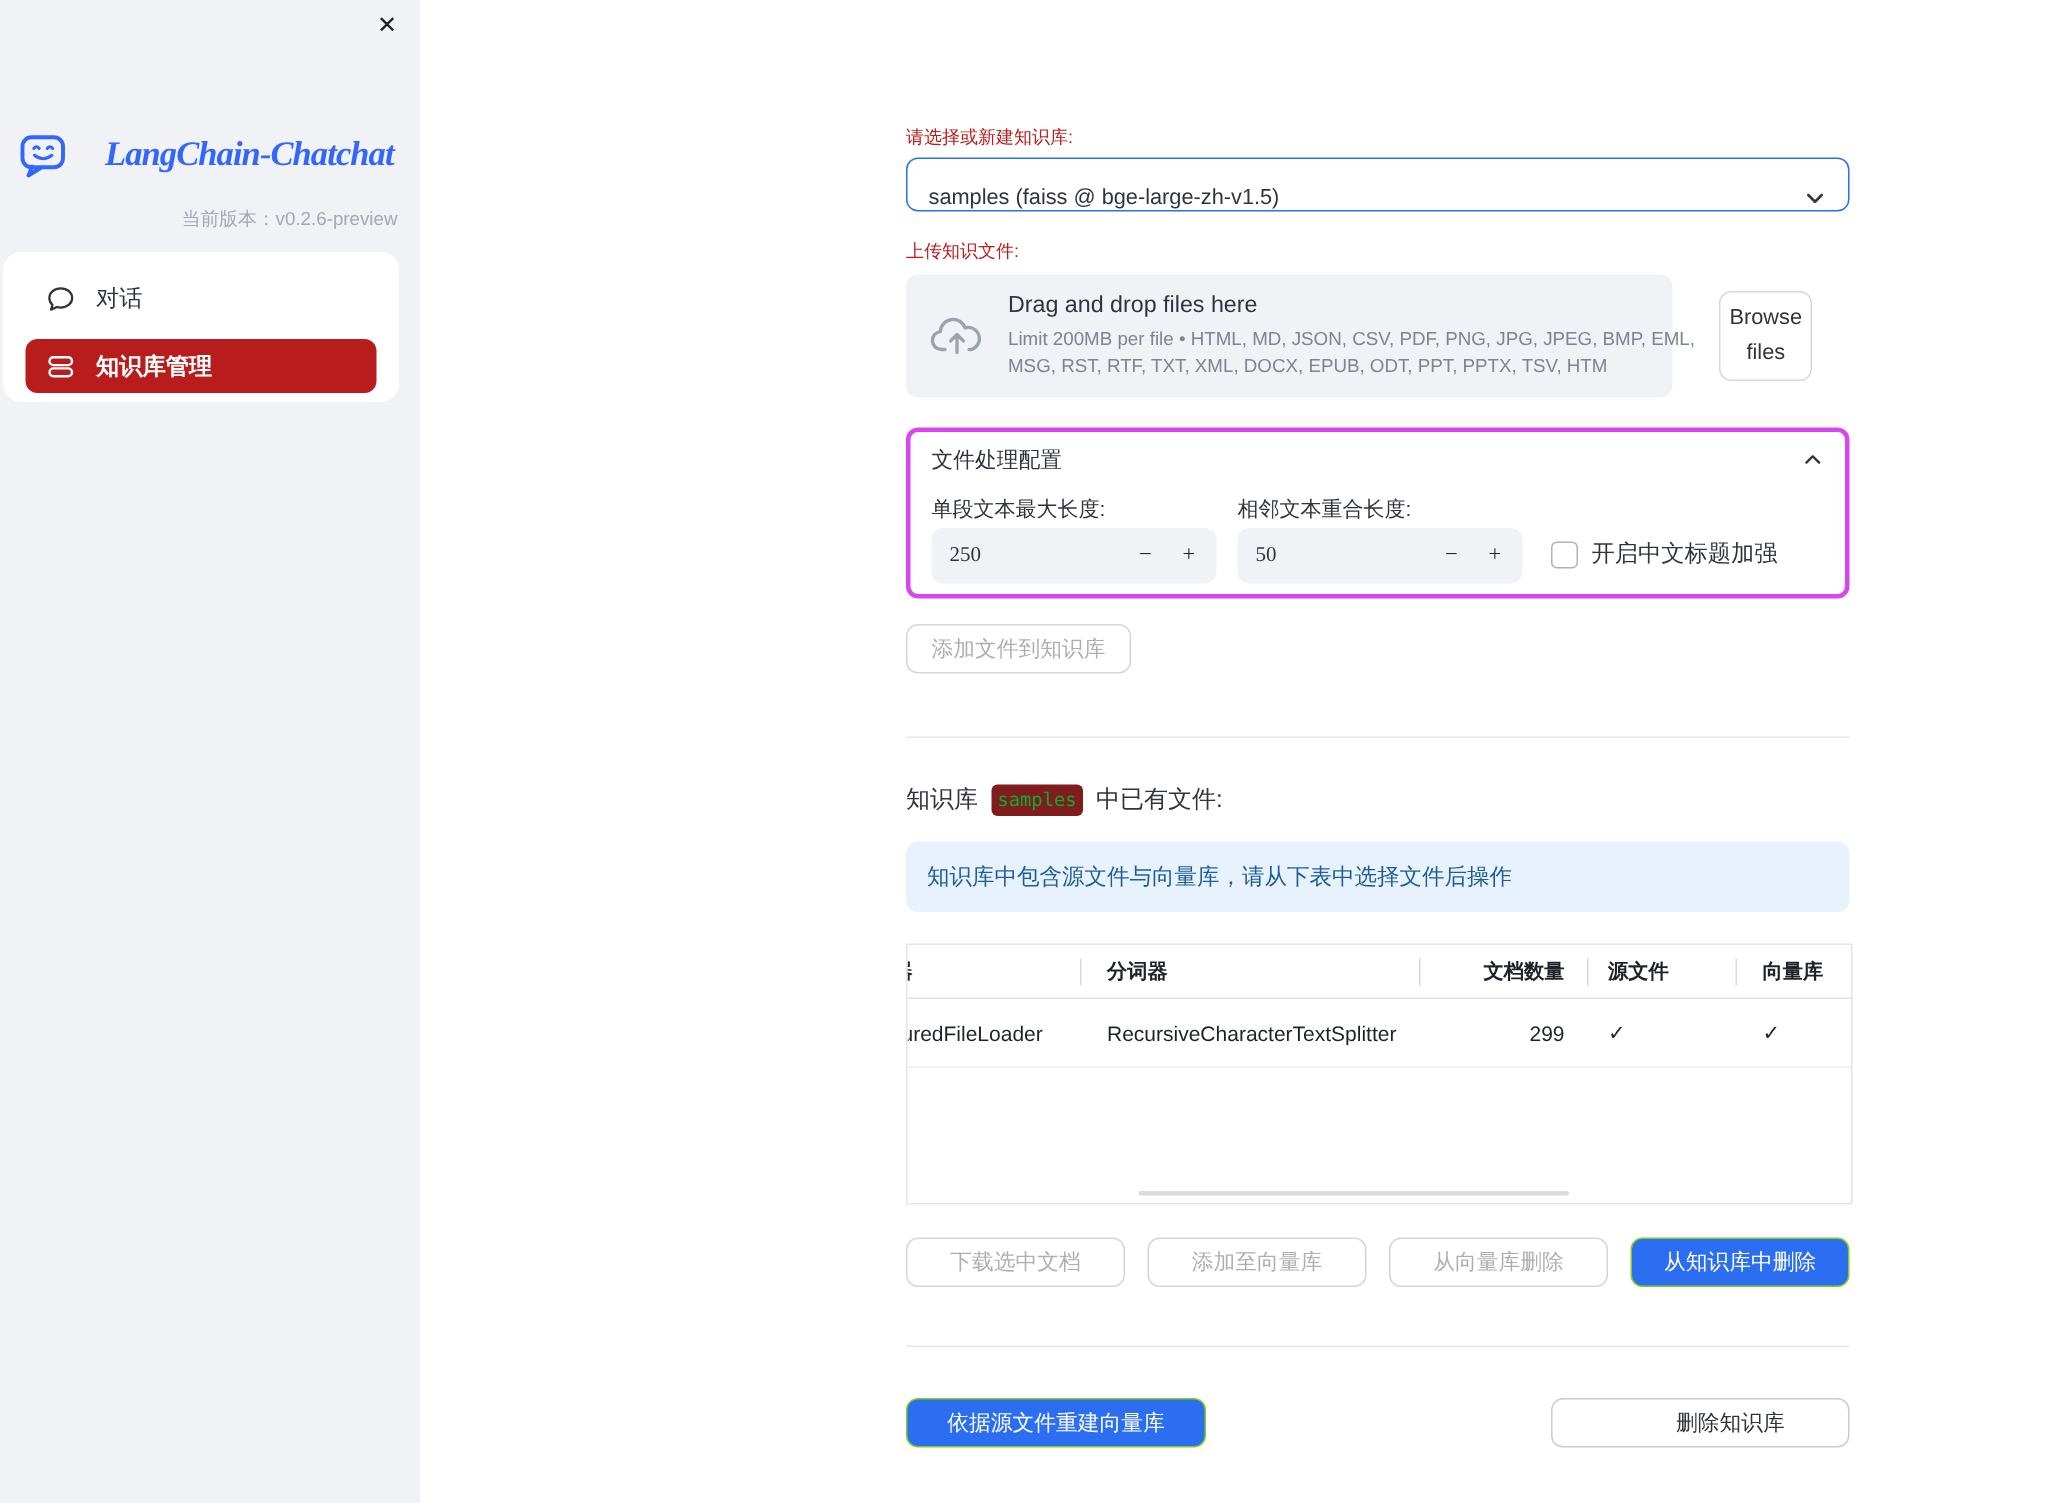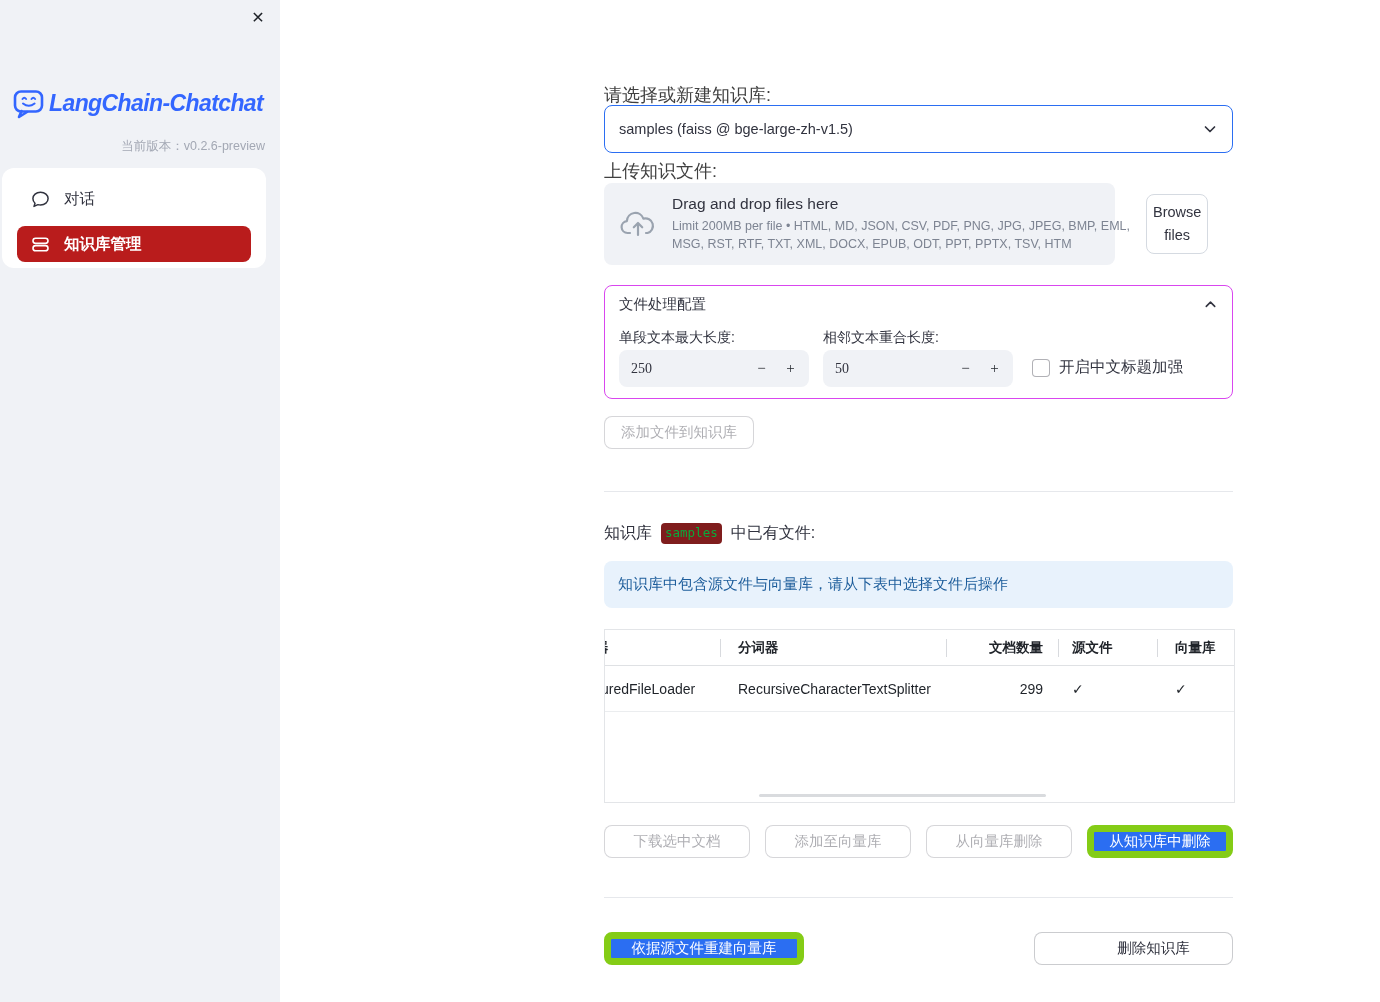--- a/index.html
+++ b/index.html
@@ -6,57 +6,57 @@
   body{
     width:1380px;height:1002px;position:relative;overflow:hidden;
     background:#ffffff;color:#31333f;
     font-family:"Liberation Sans","DejaVu Sans",sans-serif;
     -webkit-font-smoothing:antialiased;
   }
   
   .sidebar{position:absolute;left:0;top:0;width:280px;height:1002px;background:#f0f2f6;}
   .close-btn{position:absolute;left:247px;top:6px;width:22px;height:22px;display:flex;
     align-items:center;justify-content:center;font-size:16px;color:#1f2329;cursor:pointer;}
-  .logo-row{position:absolute;left:12px;top:86px;display:flex;align-items:center;gap:3px;}
+  .logo-row{position:absolute;left:12px;top:86px;display:flex;align-items:center;gap:24px;font-family:Liberation Serif, serif;}
   .logo-text{font-size:23px;font-weight:700;font-style:italic;color:#3366ff;letter-spacing:-0.6px;white-space:nowrap;}
   .version{position:absolute;top:138px;right:15px;font-size:12.5px;color:#a3a8b4;}
   .menu-card{position:absolute;left:2px;top:168px;width:264px;height:100px;background:#ffffff;
     border-radius:12px;box-sizing:border-box;padding:13px 15px;}
   .menu-item{height:36px;display:flex;align-items:center;gap:14px;padding:0 14px;border-radius:8px;
     font-size:15.5px;color:#31333f;cursor:pointer;}
   .menu-item.active{background:#b91c1c;color:#ffffff;font-weight:700;margin-top:9px;}
   
   .main{position:absolute;left:604px;top:0;width:629px;height:1002px;}
   .blk{position:absolute;left:0;box-sizing:border-box;}
-  .field-label{font-size:18px;color:#404040;text-align:right;}
-  .selectbox{top:105px;width:629px;height:48px;border:1px solid #2b6ef2;border-radius:8px;background:#fff;
-    display:flex;align-items:center;padding:0 14px;font-size:14.5px;cursor:pointer;}
+  .field-label{font-size:12px;color:#b91c1c;text-align:right;}
+  .selectbox{top:105px;width:629px;height:36px;border:1px solid #2b6ef2;border-radius:8px;background:#fff;
+    display:flex;align-items:flex-end;padding:0 14px;font-size:14.5px;cursor:pointer;}
   .selectbox .sel-value{flex:1;}
   .dropzone{top:183px;width:511px;height:82px;background:#f0f2f6;border-radius:8px;
     display:flex;align-items:center;padding:0 16px;}
   .drop-texts{margin-left:16px;}
   .drop-title{font-size:15.5px;color:#31333f;margin-bottom:5px;}
   .drop-hint{font-size:12.5px;color:#7d8492;line-height:1.4;width:474px;}
   .browse-btn{margin-left:auto;width:71px;background:#ffffff;border:1px solid #d5dae1;border-radius:8px;
     font-size:14.5px;color:#31333f;text-align:center;line-height:1.6;padding:6px 6px;box-sizing:border-box;cursor:pointer;}
-  .expander{top:285px;width:629px;height:114px;border:1px solid #d946ef;border-radius:8px;background:#fff;}
+  .expander{top:285px;width:629px;height:114px;border:3px solid #d946ef;border-radius:8px;background:#fff;}
   .exp-header{height:36px;display:flex;align-items:center;justify-content:space-between;
     padding:0 14px;font-size:14.5px;cursor:pointer;}
   .exp-label{position:absolute;top:43px;font-size:14px;}
   .num-input{position:absolute;top:64px;width:190px;height:37px;background:#f0f2f6;border-radius:8px;
     display:flex;align-items:center;padding:0 4px 0 12px;box-sizing:border-box;font-size:14px;font-family:Liberation Serif, serif;}
   .num-value{flex:1;}
   .step-btn{width:29px;text-align:center;font-size:15px;color:#1f2329;cursor:pointer;}
   .cb-row{position:absolute;left:427px;top:71px;display:flex;align-items:center;gap:9px;}
   .cb-box{width:16px;height:16px;border:1.5px solid rgba(49,51,63,0.38);border-radius:4px;background:#fff;cursor:pointer;}
   .cb-label{font-size:15.5px;color:#31333f;}
   .btn{border-radius:8px;font-size:14.5px;display:flex;align-items:center;justify-content:center;
     box-sizing:border-box;background:#fff;cursor:pointer;white-space:nowrap;}
   .btn.disabled{border:1px solid rgba(49,51,63,0.2);color:rgba(49,51,63,0.4);cursor:default;}
-  .btn.primary{background:#2b6ef2;border:7px solid #84cc16;color:#ffffff;}
+  .btn.primary{background:#2b6ef2;border:1px solid #84cc16;color:#ffffff;}
   .btn.secondary{border:1px solid rgba(49,51,63,0.25);color:#31333f;padding-left:40px;}
   .add-btn{top:416px;height:33px;padding:0 16px;display:inline-flex;position:absolute;}
   .hdivider{position:absolute;width:629px;height:1px;background:#e6e8ec;}
   .kb-line{top:523px;font-size:16px;display:flex;gap:9px;}
   .code{font-family:"DejaVu Sans Mono","Liberation Mono",monospace;font-size:12.5px;color:#09ab3b;
     background:#7f1d1d;border-radius:4px;padding:2px 4px;}
   .info-box{top:561px;width:629px;height:47px;background:#e8f2fc;border-radius:8px;color:#1d5d9b;
     font-size:15px;display:flex;align-items:center;padding:0 14px;}
   
   .tbl{top:629px;width:629px;height:172px;border:1px solid #e3e5e8;background:#fff;overflow:hidden;position:absolute;}

